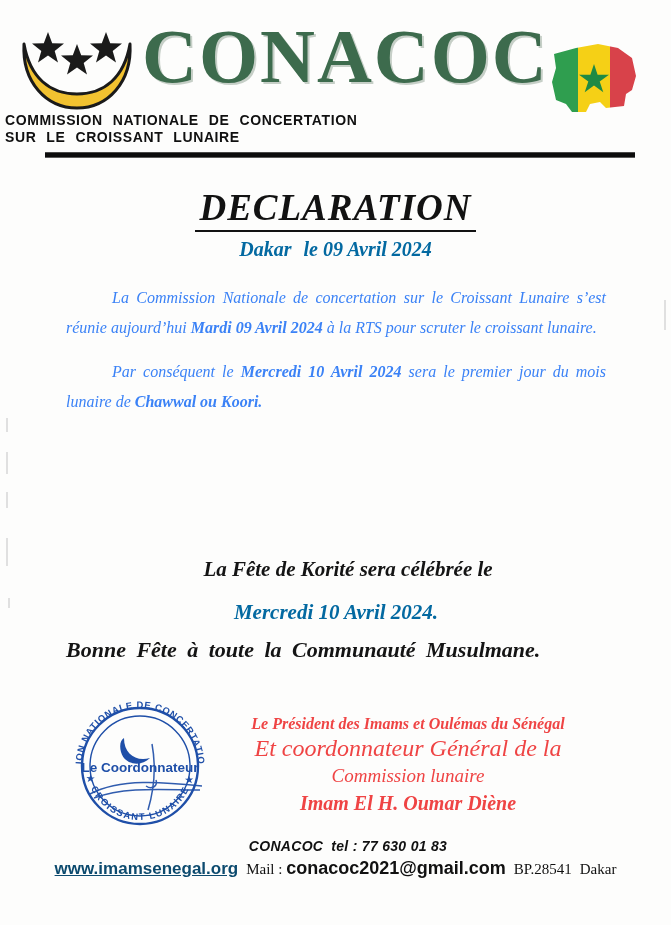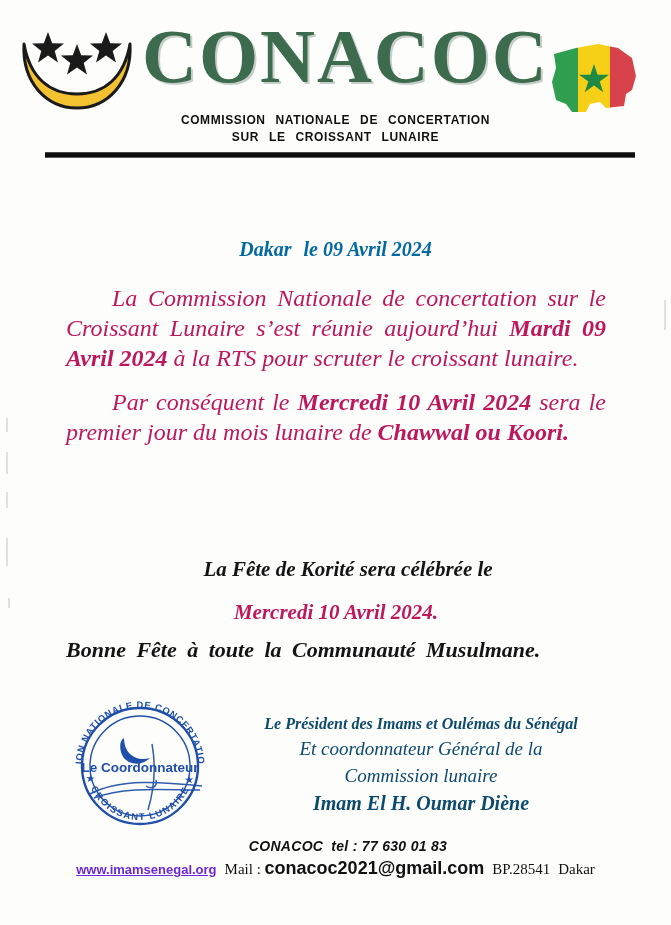--- a/index.html
+++ b/index.html
@@ -59,24 +59,23 @@
     width: 96px;
     height: 92px;
   }
   .flag-map svg { display: block; }
 
   .subtitle {
     position: absolute;
     left: 0;
     top: 112px;
     width: 671px;
-    text-align: center;
     font-family: "Liberation Sans", "DejaVu Sans", sans-serif;
     font-weight: 700;
-    font-size: 12px;
+    font-size: 14px;
     line-height: 17px;
     letter-spacing: .6px;
     color: #101010;
   }
   .subtitle .ln { display: block; }
   .subtitle .w { margin: 0 5px; }
 
   .rule {
     position: absolute;
     left: 45px;
@@ -118,23 +117,23 @@
     color: #0369a1;
   }
   .dateline .gap { display: inline-block; width: 12px; }
 
   .body-text {
     position: absolute;
     left: 66px;
     top: 283px;
     width: 540px;
     font-style: italic;
-    font-size: 24px;
+    font-size: 16px;
     line-height: 30px;
-    color: #be185d;
+    color: #3b82f6;
   }
   .para {
     text-align: justify;
     text-indent: 46px;
     margin: 0 0 14px 0;
   }
   .para:last-child { margin-bottom: 12px; }
   .para b { font-weight: 700; }
 
   .emph-line {
@@ -148,41 +147,41 @@
   .line-korite {
     top: 557px;
     font-size: 21px;
     padding-left: 12px;
     text-align: center;
   }
   .line-red {
     top: 600px;
     font-size: 21px;
     text-align: center;
-    color: #be185d;
+    color: #0369a1;
     padding-right: 40px;
   }
   .line-bonne {
     top: 637px;
     font-size: 22px;
     word-spacing: 5px;
   }
 
   
   .signature {
     position: absolute;
-    left: 241px;
+    left: 228px;
     top: 712px;
     width: 360px;
     text-align: center;
     font-style: italic;
-    color: #0c4a6e;
+    color: #ef4444;
   }
   .sig-1 { font-size: 16px; line-height: 23px; font-weight: 600; }
-  .sig-2 { font-size: 19px; line-height: 27px; }
+  .sig-2 { font-size: 24px; line-height: 27px; }
   .sig-3 { font-size: 19px; line-height: 27px; }
   .sig-4 { font-size: 20px; line-height: 28px; font-weight: 700; }
 
   
   .stamp {
     position: absolute;
     left: 60px;
     top: 686px;
     width: 160px;
     height: 152px;
@@ -208,22 +207,22 @@
     padding-left: 25px;
   }
   .foot-2 {
     font-size: 15px;
     line-height: 22px;
     margin-top: 1px;
   }
   .foot-2 .site {
     font-family: "Liberation Sans", "DejaVu Sans", sans-serif;
     font-weight: 700;
-    font-size: 13px;
-    color: #6d28d9;
+    font-size: 17px;
+    color: #0c4a6e;
     text-decoration: underline;
   }
   .foot-2 .maillbl {
     font-family: "Liberation Serif", "DejaVu Serif", serif;
     font-size: 15px;
   }
   .foot-2 .mail {
     font-family: "Liberation Sans", "DejaVu Sans", sans-serif;
     font-weight: 700;
     font-size: 18px;
@@ -282,20 +281,23 @@
     <span class="ln">
       <span class="w">COMMISSION</span><span class="w">NATIONALE</span><span class="w">DE</span><span class="w">CONCERTATION</span>
     </span>
     <span class="ln">
       <span class="w">SUR</span><span class="w">LE</span><span class="w">CROISSANT</span><span class="w">LUNAIRE</span>
     </span>
   </div>
 
   <div class="rule"></div>
 
+  <div class="doc-title">
+    <span>DECLARATION</span>
+  </div>
 
   <div class="dateline">
     <span>Dakar</span><span class="gap"></span><span>le 09 Avril 2024</span>
   </div>
 
   <div class="body-text">
 
     <p class="para"><span>La Commission Nationale de concertation sur le Croissant Lunaire s’est réunie aujourd’hui </span><b>Mardi 09 Avril 2024</b><span> à la RTS pour scruter le croissant lunaire.</span></p>
 
 

